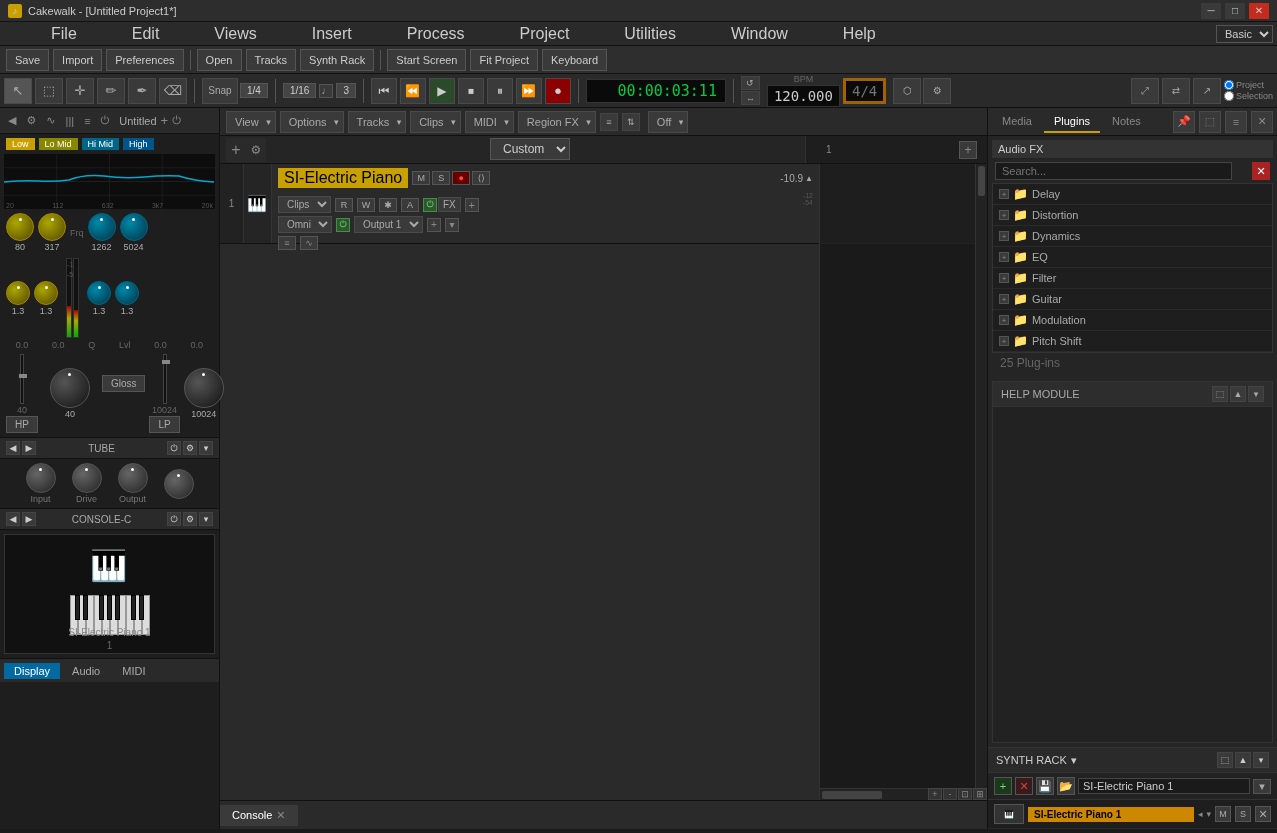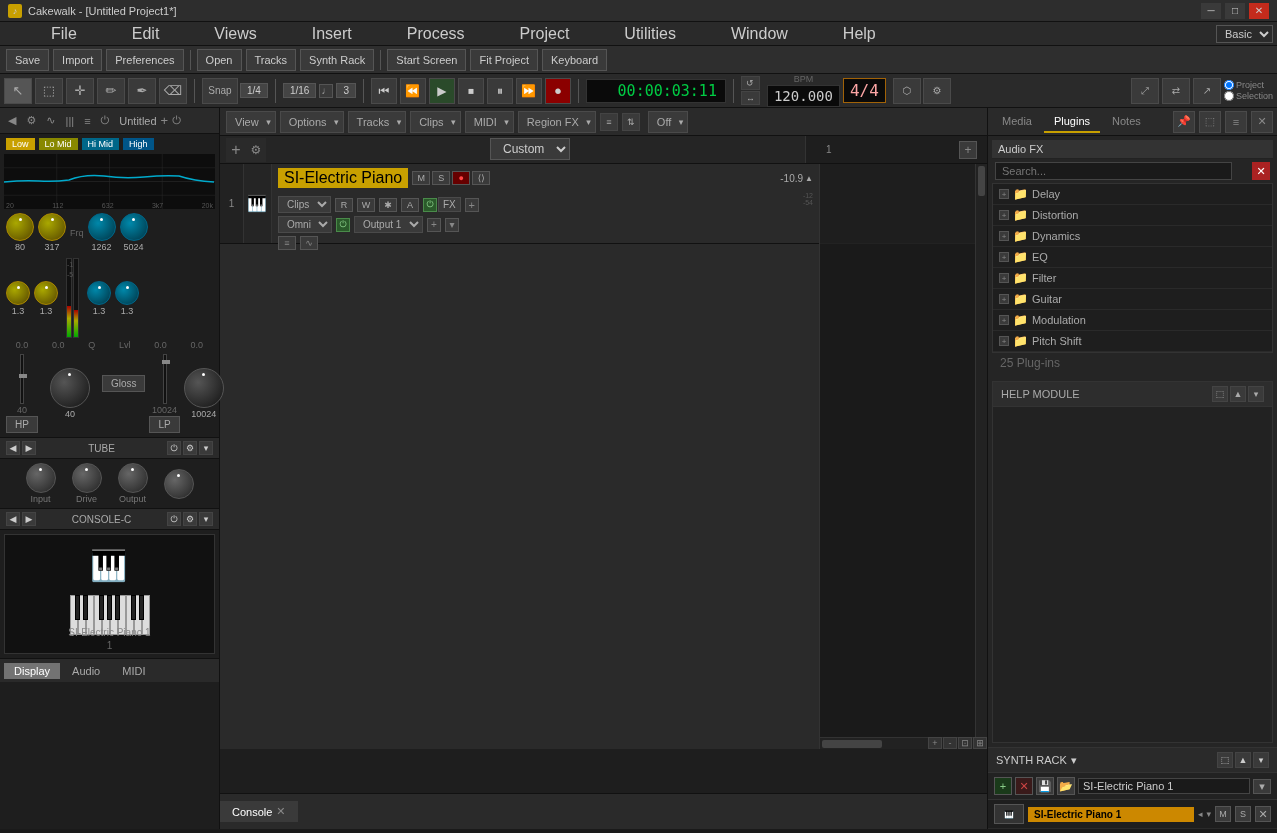--- a/index.html
+++ b/index.html
@@ -23,21 +23,21 @@
     .toolbar-sep { width: 1px; height: 20px; background: #555; margin: 0 2px; }
 
     
     #toolbar2 { background: #2a2a2a; height: 34px; display: flex; align-items: center; padding: 2px 4px; border-bottom: 1px solid #111; gap: 3px; }
     .tool-btn { background: #3a3a3a; border: 1px solid #4a4a4a; color: #aaa; width: 28px; height: 26px; display: flex; align-items: center; justify-content: center; cursor: pointer; font-size: 13px; }
     .tool-btn:hover, .tool-btn.active { background: #555; }
     .transport-btn { background: #3a3a3a; border: 1px solid #4a4a4a; color: #ccc; width: 26px; height: 26px; display: flex; align-items: center; justify-content: center; cursor: pointer; font-size: 12px; }
     .transport-btn.record { background: #8b0000; }
     #time-display { background: #0a0a0a; color: #00cc44; font-family: monospace; font-size: 15px; padding: 2px 8px; border: 1px solid #333; min-width: 140px; text-align: right; }
     #tempo-display { background: #0a0a0a; color: #ccc; font-family: monospace; font-size: 14px; padding: 2px 6px; border: 1px solid #333; min-width: 60px; text-align: center; }
-    #timesig-display { background: #0a0a0a; color: #fca5a5; font-family: monospace; font-size: 16px; padding: 2px 6px; border: 1px solid #a16207; }
+    #timesig-display { background: #0a0a0a; color: #737373; font-family: monospace; font-size: 14px; padding: 2px 6px; border: 3px solid #a16207; }
 
     
     #main { display: flex; height: calc(833px - 112px); }
     
     
     #left-panel { width: 220px; background: #1e1e1e; border-right: 1px solid #111; display: flex; flex-direction: column; flex-shrink: 0; }
     
     
     #left-tabs { background: #2a2a2a; height: 26px; display: flex; align-items: center; padding: 0 4px; border-bottom: 1px solid #111; gap: 2px; }
     .left-tab-btn { background: none; border: none; color: #888; font-size: 11px; cursor: pointer; padding: 2px 4px; }
@@ -59,21 +59,21 @@
     .filter-btn { background: #3a3a3a; border: 1px solid #555; color: #aaa; font-size: 10px; padding: 2px 8px; cursor: pointer; }
     
     
     #instrument-preview { height: 120px; background: #111; margin: 4px; border: 1px solid #333; display: flex; flex-direction: column; align-items: center; justify-content: flex-end; }
     .white-key { width: 8px; height: 40px; background: #ddd; border: 1px solid #999; }
     .black-key { width: 5px; height: 25px; background: #222; border: 1px solid #000; margin-left: -3px; margin-right: -2px; z-index: 1; position: relative; }
     
     
     #bottom-tabs { background: #2a2a2a; height: 24px; display: flex; align-items: center; padding: 0 4px; border-top: 1px solid #111; gap: 2px; }
     .bottom-tab { padding: 2px 10px; cursor: pointer; font-size: 11px; color: #aaa; }
-    .bottom-tab.active { background: #737373; color: #fff; }
+    .bottom-tab.active { background: #0369a1; color: #fff; }
 
     
     #center-panel { flex: 1; display: flex; flex-direction: column; background: #1e1e1e; overflow: hidden; }
     
     
     #track-toolbar { background: #2a2a2a; height: 28px; display: flex; align-items: center; padding: 0 6px; border-bottom: 1px solid #111; gap: 4px; }
     .track-toolbar-btn { background: #3a3a3a; border: 1px solid #4a4a4a; color: #aaa; padding: 2px 8px; font-size: 11px; cursor: pointer; height: 22px; display: flex; align-items: center; }
     .track-toolbar-btn.dropdown { padding-right: 16px; position: relative; }
     .track-toolbar-btn.dropdown::after { content: '▾'; position: absolute; right: 4px; font-size: 9px; }
     
@@ -150,21 +150,21 @@
     
     
     .synth-inst-row { display: flex; align-items: center; gap: 4px; padding: 4px 6px; background: #1e1e1e; border-bottom: 1px solid #2a2a2a; }
     .synth-icon { width: 30px; height: 20px; background: #333; border: 1px solid #555; display: flex; align-items: center; justify-content: center; font-size: 8px; color: #888; }
     .synth-inst-name { background: #cc8800; color: black; font-size: 10px; padding: 2px 6px; flex: 1; cursor: pointer; font-weight: bold; }
     .synth-m { background: #3a3a3a; border: 1px solid #555; color: #aaa; width: 16px; height: 16px; display: flex; align-items: center; justify-content: center; font-size: 9px; cursor: pointer; }
     .synth-s { background: #3a3a3a; border: 1px solid #555; color: #aaa; width: 16px; height: 16px; display: flex; align-items: center; justify-content: center; font-size: 9px; cursor: pointer; }
     .synth-close { background: #3a3a3a; border: 1px solid #555; color: #aaa; width: 16px; height: 16px; display: flex; align-items: center; justify-content: center; font-size: 11px; cursor: pointer; }
     
     
-    #bottom-console { background: #2a2a2a; height: 36px; border-top: 1px solid #111; display: flex; align-items: center; margin-top: 44px; }
+    #bottom-console { background: #2a2a2a; height: 29px; border-top: 1px solid #111; display: flex; align-items: center; }
     .console-tab { padding: 4px 12px; font-size: 11px; cursor: pointer; color: #aaa; display: flex; align-items: center; gap: 4px; }
     .console-tab.active { background: #3a3a3a; color: #fff; }
     .console-tab-close { color: #888; font-size: 11px; cursor: pointer; }
     
     
     .ido-row { display: flex; gap: 16px; padding: 4px 20px; align-items: center; justify-content: center; }
     
     
     .plugin-row-header { background: #2a2a2a; height: 22px; display: flex; align-items: center; padding: 0 6px; gap: 4px; border-top: 1px solid #111; border-bottom: 1px solid #111; }
     .plugin-row-arrows { display: flex; gap: 2px; }

